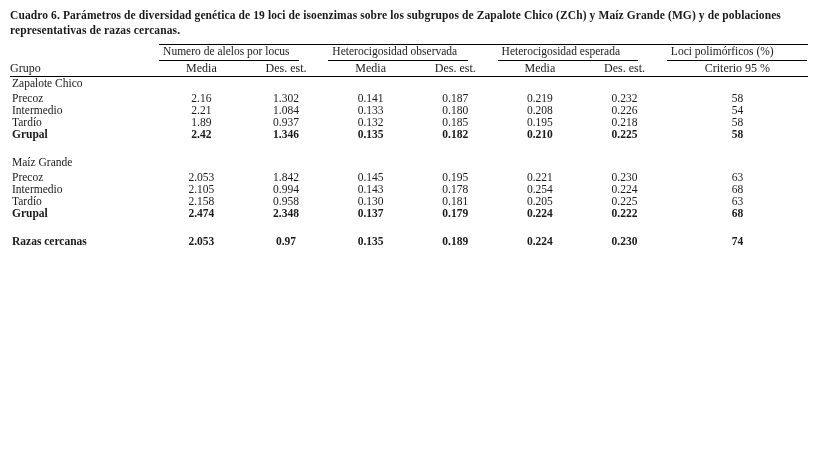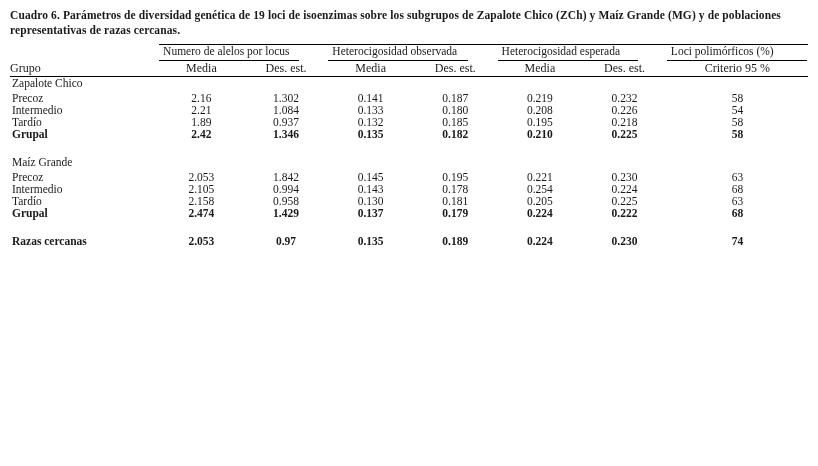--- a/index.html
+++ b/index.html
@@ -218,21 +218,21 @@
         <td>0.958</td>
         <td>0.130</td>
         <td>0.181</td>
         <td>0.205</td>
         <td>0.225</td>
         <td>63</td>
       </tr>
       <tr class="bold">
         <td class="lbl">Grupal</td>
         <td>2.474</td>
-        <td>1.429</td>
+        <td>2.348</td>
         <td>0.137</td>
         <td>0.179</td>
         <td>0.224</td>
         <td>0.222</td>
         <td>68</td>
       </tr>
 
       <tr class="spacer">
           <td colspan="8"></td>
         </tr>

